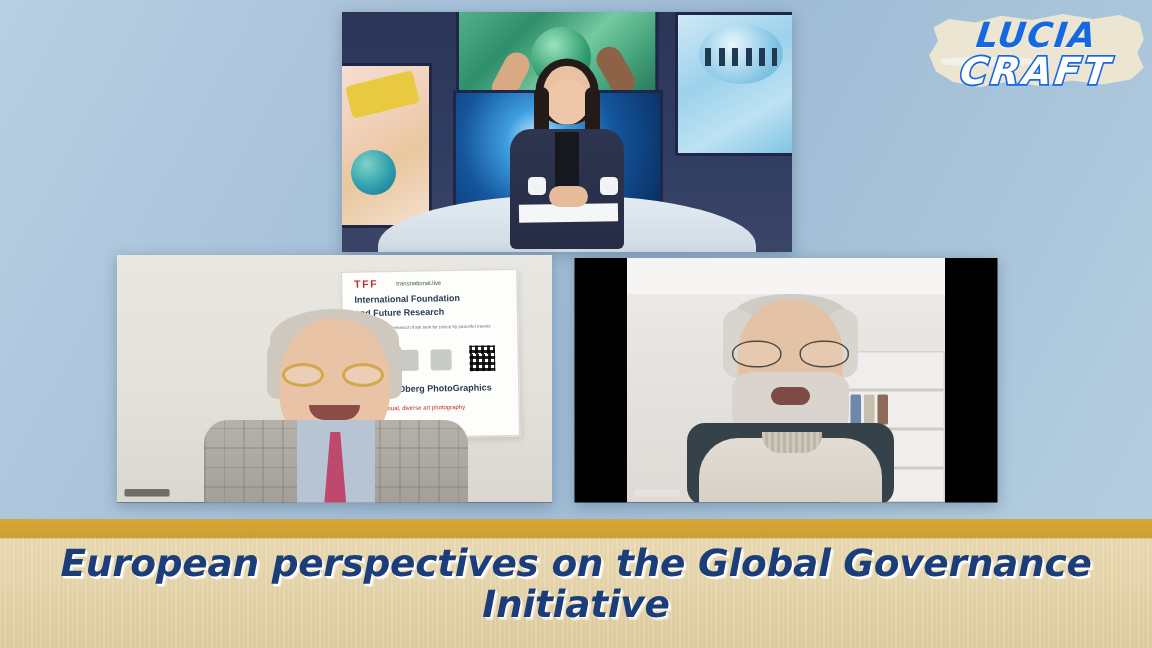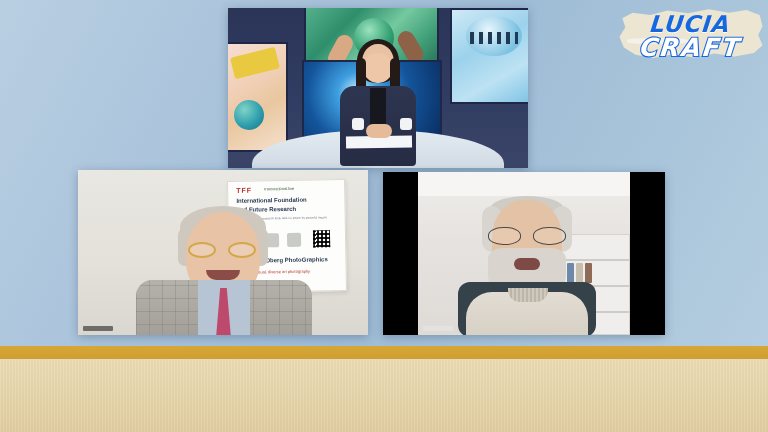--- a/index.html
+++ b/index.html
@@ -263,15 +263,16 @@
 
   <div id="logo">
     <div class="logo-brush"></div>
     <div class="logo-word" id="logo-lucia">LUCIA</div>
     <div class="logo-word" id="logo-craft">CRAFT</div>
   </div>
 
   <div id="banner">
     <div id="banner-stripe"></div>
     <div id="banner-body"></div>
+    <div id="banner-title">European perspectives on the Global Governance Initiative</div>
   </div>
 
 </div>
 
 </body></html>

